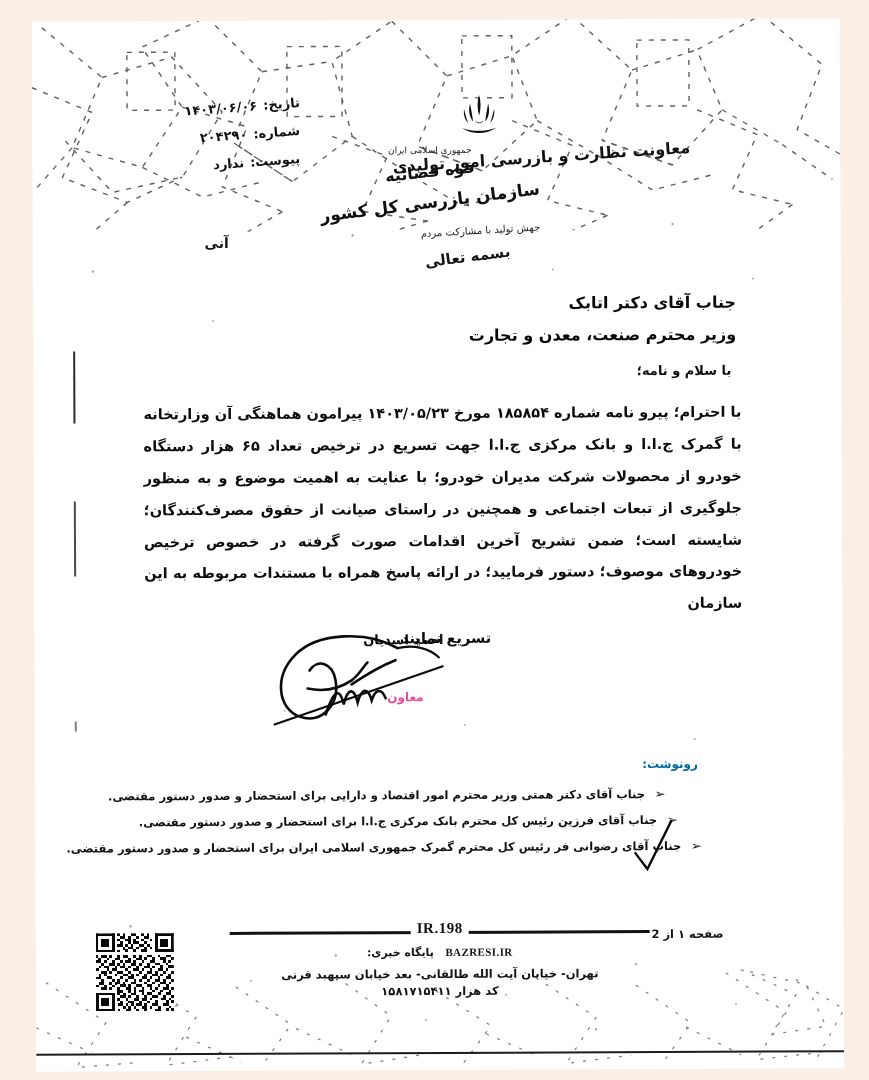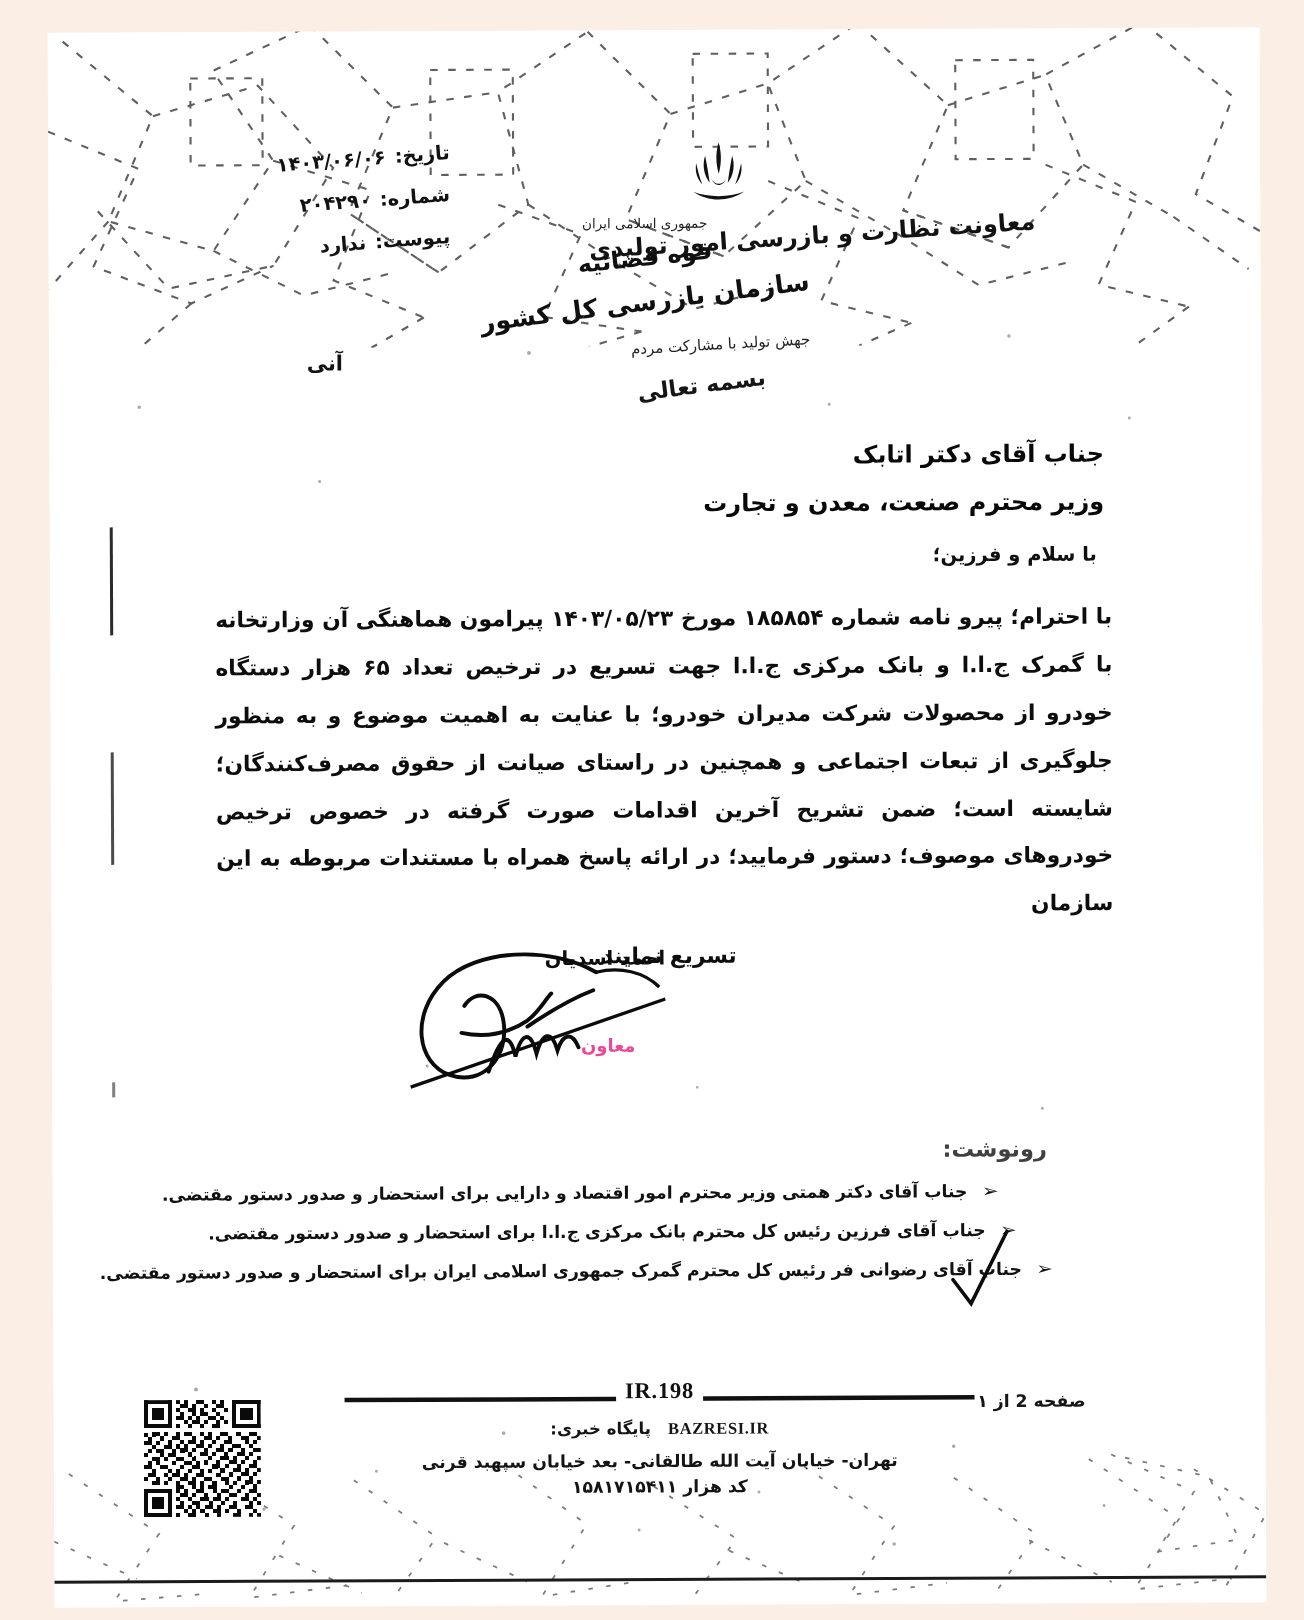--- a/index.html
+++ b/index.html
@@ -242,23 +242,23 @@
     font-weight: 700;
     color: #ec4899;
   }
   .sig-svg { position: absolute; right: 0; top: 0; }
 
   
   .cc-heading {
     position: absolute;
     right: 145px;
     top: 738px;
-    font-size: 15px;
-    font-weight: 700;
-    color: #404040;
+    font-size: 12px;
+    font-weight: 700;
+    color: #0369a1;
   }
   .cc-list {
     position: absolute;
     right: 160px;
     top: 768px;
     width: 560px;
     list-style: none;
     margin: 0;
     padding: 0;
   }
@@ -457,21 +457,21 @@
       </div>
     </div>
 
     <div class="urgency">آنی</div>
   </div>
 
   <div class="recipient">
     <div class="rname">جناب آقای دکتر اتابک</div>
     <div class="rtitle">وزیر محترم  صنعت، معدن و تجارت</div>
   </div>
-  <div class="salutation">با سلام و فرزین؛</div>
+  <div class="salutation">با سلام و نامه؛</div>
 
   <div class="body-text">
     <p>با احترام؛ پیرو نامه شماره ۱۸۵۸۵۴ مورخ ۱۴۰۳/۰۵/۲۳ پیرامون هماهنگی آن وزارتخانه با گمرک ج.ا.ا و بانک مرکزی ج.ا.ا جهت تسریع در ترخیص تعداد ۶۵ هزار دستگاه خودرو از محصولات شرکت مدیران خودرو؛ با عنایت به اهمیت موضوع و به منظور جلوگیری از تبعات اجتماعی و همچنین در راستای صیانت از حقوق مصرف‌کنندگان؛ شایسته است؛ ضمن تشریح آخرین اقدامات صورت گرفته در خصوص ترخیص خودروهای موصوف؛ دستور فرمایید؛ در ارائه پاسخ همراه با مستندات مربوطه به این سازمان</p>
     <div class="body-tail">تسریع نمایند.</div>
   </div>
 
   <div class="signature">
     <div class="sig-name">احمد اسدیان</div>
     <svg class="sig-svg" width="220" height="120" viewBox="0 0 220 120">
       <g fill="none" stroke="#0b0b0b" stroke-width="2.6" stroke-linecap="round">
@@ -499,21 +499,21 @@
     <li class="indent-3">
       <span class="cc-bullet">➢</span>
       <span>جناب آقای رضوانی فر رئیس کل محترم گمرک جمهوری اسلامی ایران برای استحضار و صدور دستور مقتضی.</span>
     </li>
   </ul>
 
   <svg class="check-mark" viewBox="0 0 44 56">
     <path d="M4 34 L16 50 L40 2" fill="none" stroke="#0b0b0b" stroke-width="2.4" stroke-linecap="round"></path>
   </svg>
 
-  <div class="page-number">صفحه 2 از ۱</div>
+  <div class="page-number">صفحه ۱ از 2</div>
 
   <svg class="qr" viewBox="0 0 29 29" shape-rendering="crispEdges">
     <rect width="29" height="29" fill="#fff"></rect>
     <g fill="#0a0a0a">
       <rect x="0" y="0" width="7" height="1"></rect>
         <rect x="0" y="6" width="7" height="1"></rect>
       <rect x="0" y="0" width="1" height="7"></rect>
         <rect x="6" y="0" width="1" height="7"></rect>
       <rect x="2" y="2" width="3" height="3"></rect>
       <rect x="22" y="0" width="7" height="1"></rect>

